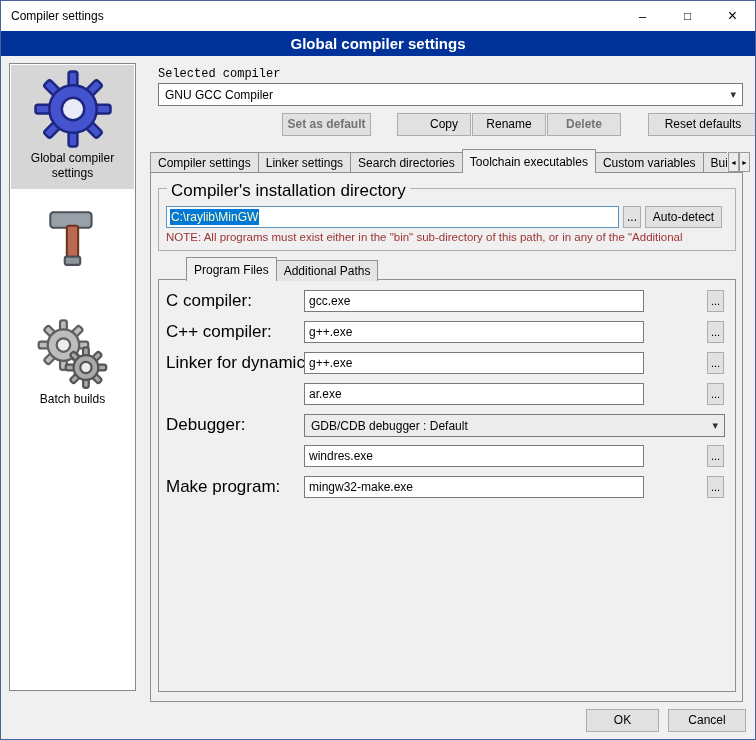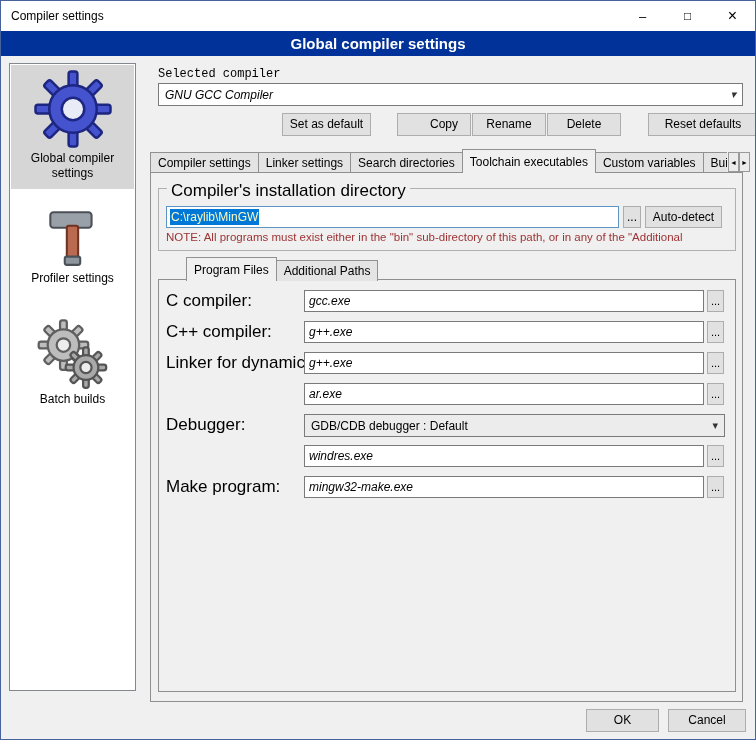--- a/index.html
+++ b/index.html
@@ -40,21 +40,21 @@
   .side-item { position:absolute; left:1px; right:1px; text-align:center; padding-top:4px; }
   .side-item.selected { background:#d6d6d6; }
   .side-icon { display:flex; justify-content:center; align-items:center; }
   .side-label { font-size:12px; line-height:15px; padding:2px 4px 4px; }
 
   
   .btn {
     position:absolute; height:23px; background:#e1e1e1; border:1px solid #adadad;
     font-family:inherit; font-size:12px; text-align:center; line-height:21px; cursor:default;
   }
-  .btn.disabled { color:#000000; }
+  .btn.disabled { color:#737373;font-weight:bold; }
   .txt {
     position:absolute; height:22px; border:1px solid #7a7a7a; background:#fff;
     font-family:inherit; font-size:12px; padding:0 4px;
   }
   .combo {
     position:absolute; height:23px; background:#fff; border:1px solid #7a7a7a;
     display:flex; align-items:center; padding:0 20px 0 6px; font-size:12px; cursor:default;
   }
   .combo.gray { background:#ececec; }
   .combo .arrow { position:absolute; right:6px; top:4px; font-size:11px; color:#333; }
@@ -107,21 +107,21 @@
   }
 
   .subtabstrip { position:absolute; left:157px; top:256px; height:23px; z-index:3; white-space:nowrap;padding-left:28px; }
   .innerpanel {
     position:absolute; left:157px; top:278px; width:578px; height:413px;
     background:#f0f0f0; border:1px solid #8f8f8f; z-index:2;
   }
 
   .form-row { position:absolute; left:165px; width:558px; height:23px; z-index:3; }
   .form-row .f-label { position:absolute; left:0; top:0; line-height:22px; font-size:17px; }
-  .form-row .f-input { position:absolute; left:138px; top:0; width:400px; height:22px;font-style:italic; }
+  .form-row .f-input { position:absolute; left:138px; top:0; width:340px; height:22px; }
   .form-row .f-browse {
     position:absolute; left:541px; top:0; width:17px; height:22px;
     line-height:18px; font-size:11px;
   }
   .form-row .f-combo { left:138px; top:0; width:421px; }
 
   .z3 { z-index:3; }
 </style>
 </head>
 <body>
@@ -157,21 +157,20 @@
     </div>
 
     <div class="side-item" style="top:135px; height:100px;">
       <div class="side-icon">
         <svg width="66" height="66" viewBox="0 0 64 64">
           <rect x="10" y="9" width="40" height="15" rx="3" fill="#9aa0a8" stroke="#4c5058" stroke-width="2"></rect>
           <rect x="26" y="22" width="11" height="34" rx="2" fill="#b96a50" stroke="#6e3322" stroke-width="2"></rect>
           <rect x="24" y="52" width="15" height="8" rx="2" fill="#8f959d" stroke="#4c5058" stroke-width="2"></rect>
         </svg>
       </div>
-      <div class="side-label">Profiler settings</div>
     </div>
 
     <div class="side-item" style="top:250px; height:105px;">
       <div class="side-icon">
         <svg width="72" height="72" viewBox="0 0 64 64">
           <g fill="#bdbdbd" stroke="#5f5f5f" stroke-width="2">
             <rect x="20.5" y="2" width="6" height="44" rx="2" transform="rotate(0 23.5 24)"></rect>
             <rect x="20.5" y="2" width="6" height="44" rx="2" transform="rotate(45 23.5 24)"></rect>
             <rect x="20.5" y="2" width="6" height="44" rx="2" transform="rotate(90 23.5 24)"></rect>
             <rect x="20.5" y="2" width="6" height="44" rx="2" transform="rotate(135 23.5 24)"></rect>
@@ -187,21 +186,21 @@
           </g>
           <circle cx="43.5" cy="44" r="5" fill="#ededed" stroke="#555" stroke-width="2"></circle>
         </svg>
       </div>
       <div class="side-label">Batch builds</div>
     </div>
   </div>
 
   <div class="flabel" style="left:157px; top:62px;">Selected compiler</div>
 
-  <div class="combo" style="left:157px; top:82px; width:585px;font-style:italic;">
+  <div class="combo" style="left:157px; top:82px; width:585px;">
     <span>GNU GCC Compiler</span>
     <span class="arrow">▾</span>
   </div>
 
   <button class="btn disabled" style="left:281px; top:112px; width:89px;">Set as default</button>
   <button class="btn" style="left:396px; top:112px; width:74px;padding-left:20px;">Copy</button>
   <button class="btn" style="left:471px; top:112px; width:74px;">Rename</button>
   <button class="btn disabled" style="left:546px; top:112px; width:74px;">Delete</button>
   <button class="btn" style="left:647px; top:112px; width:110px;">Reset defaults</button>
 

